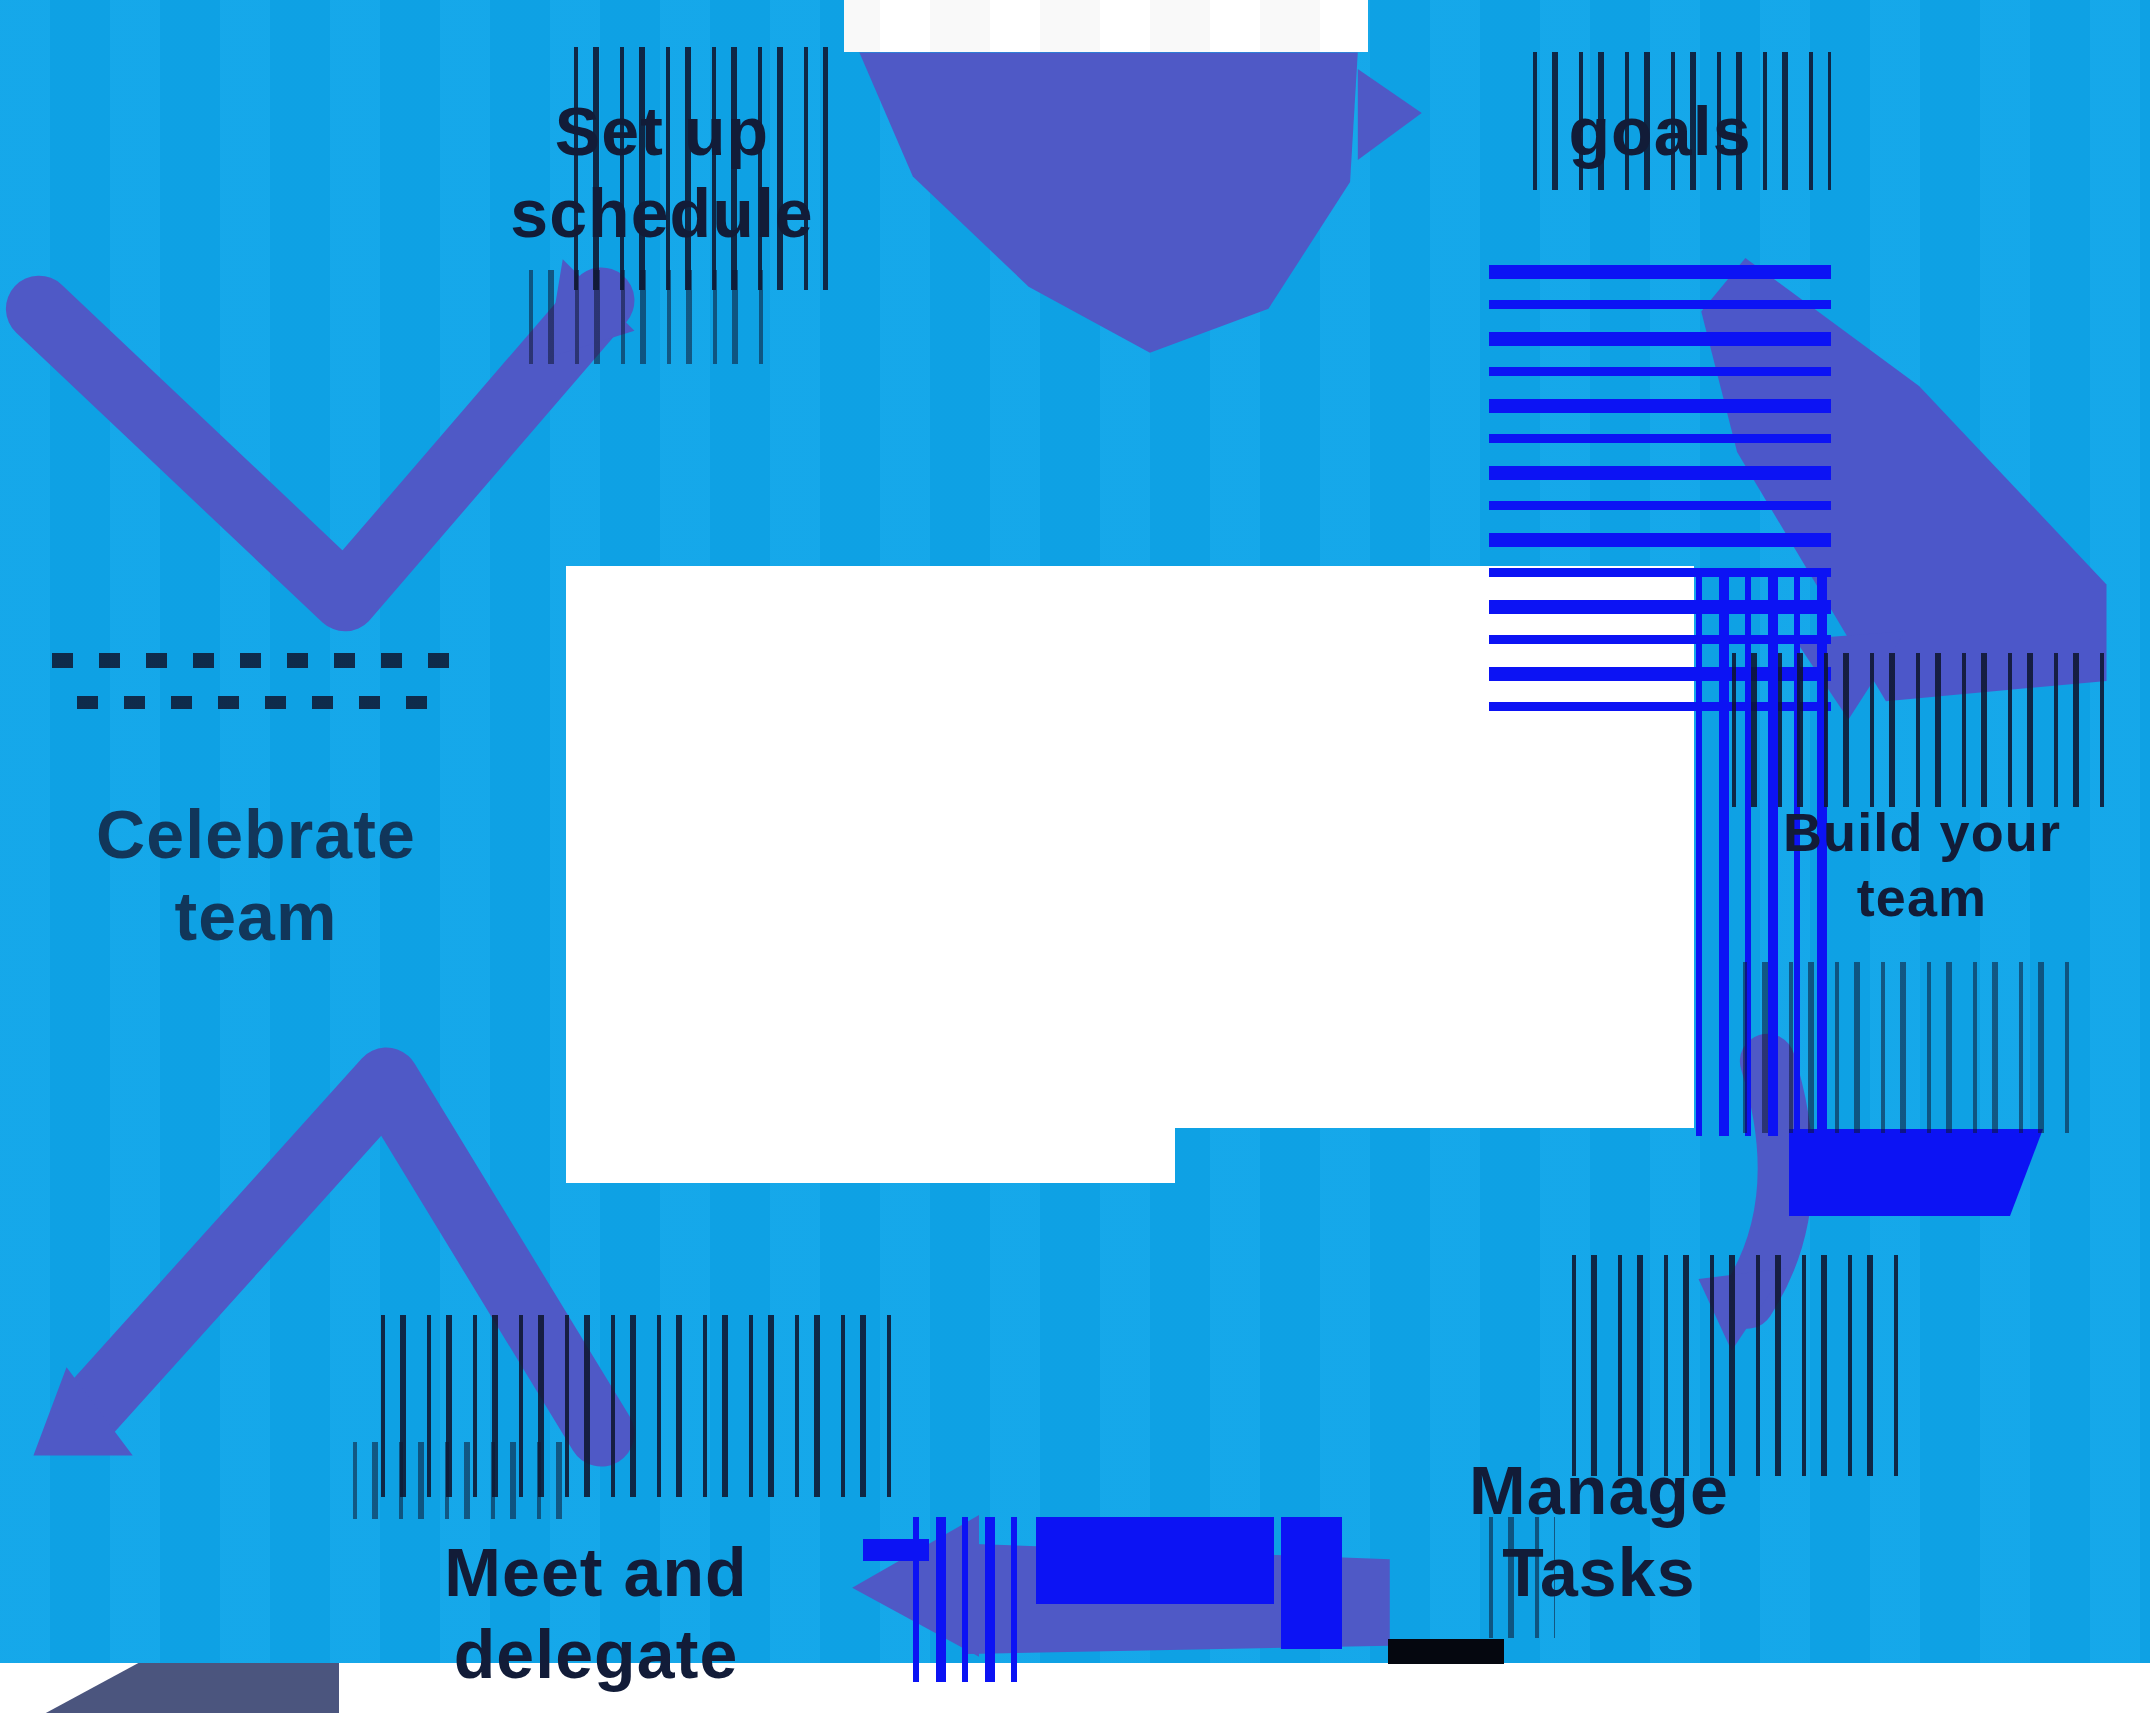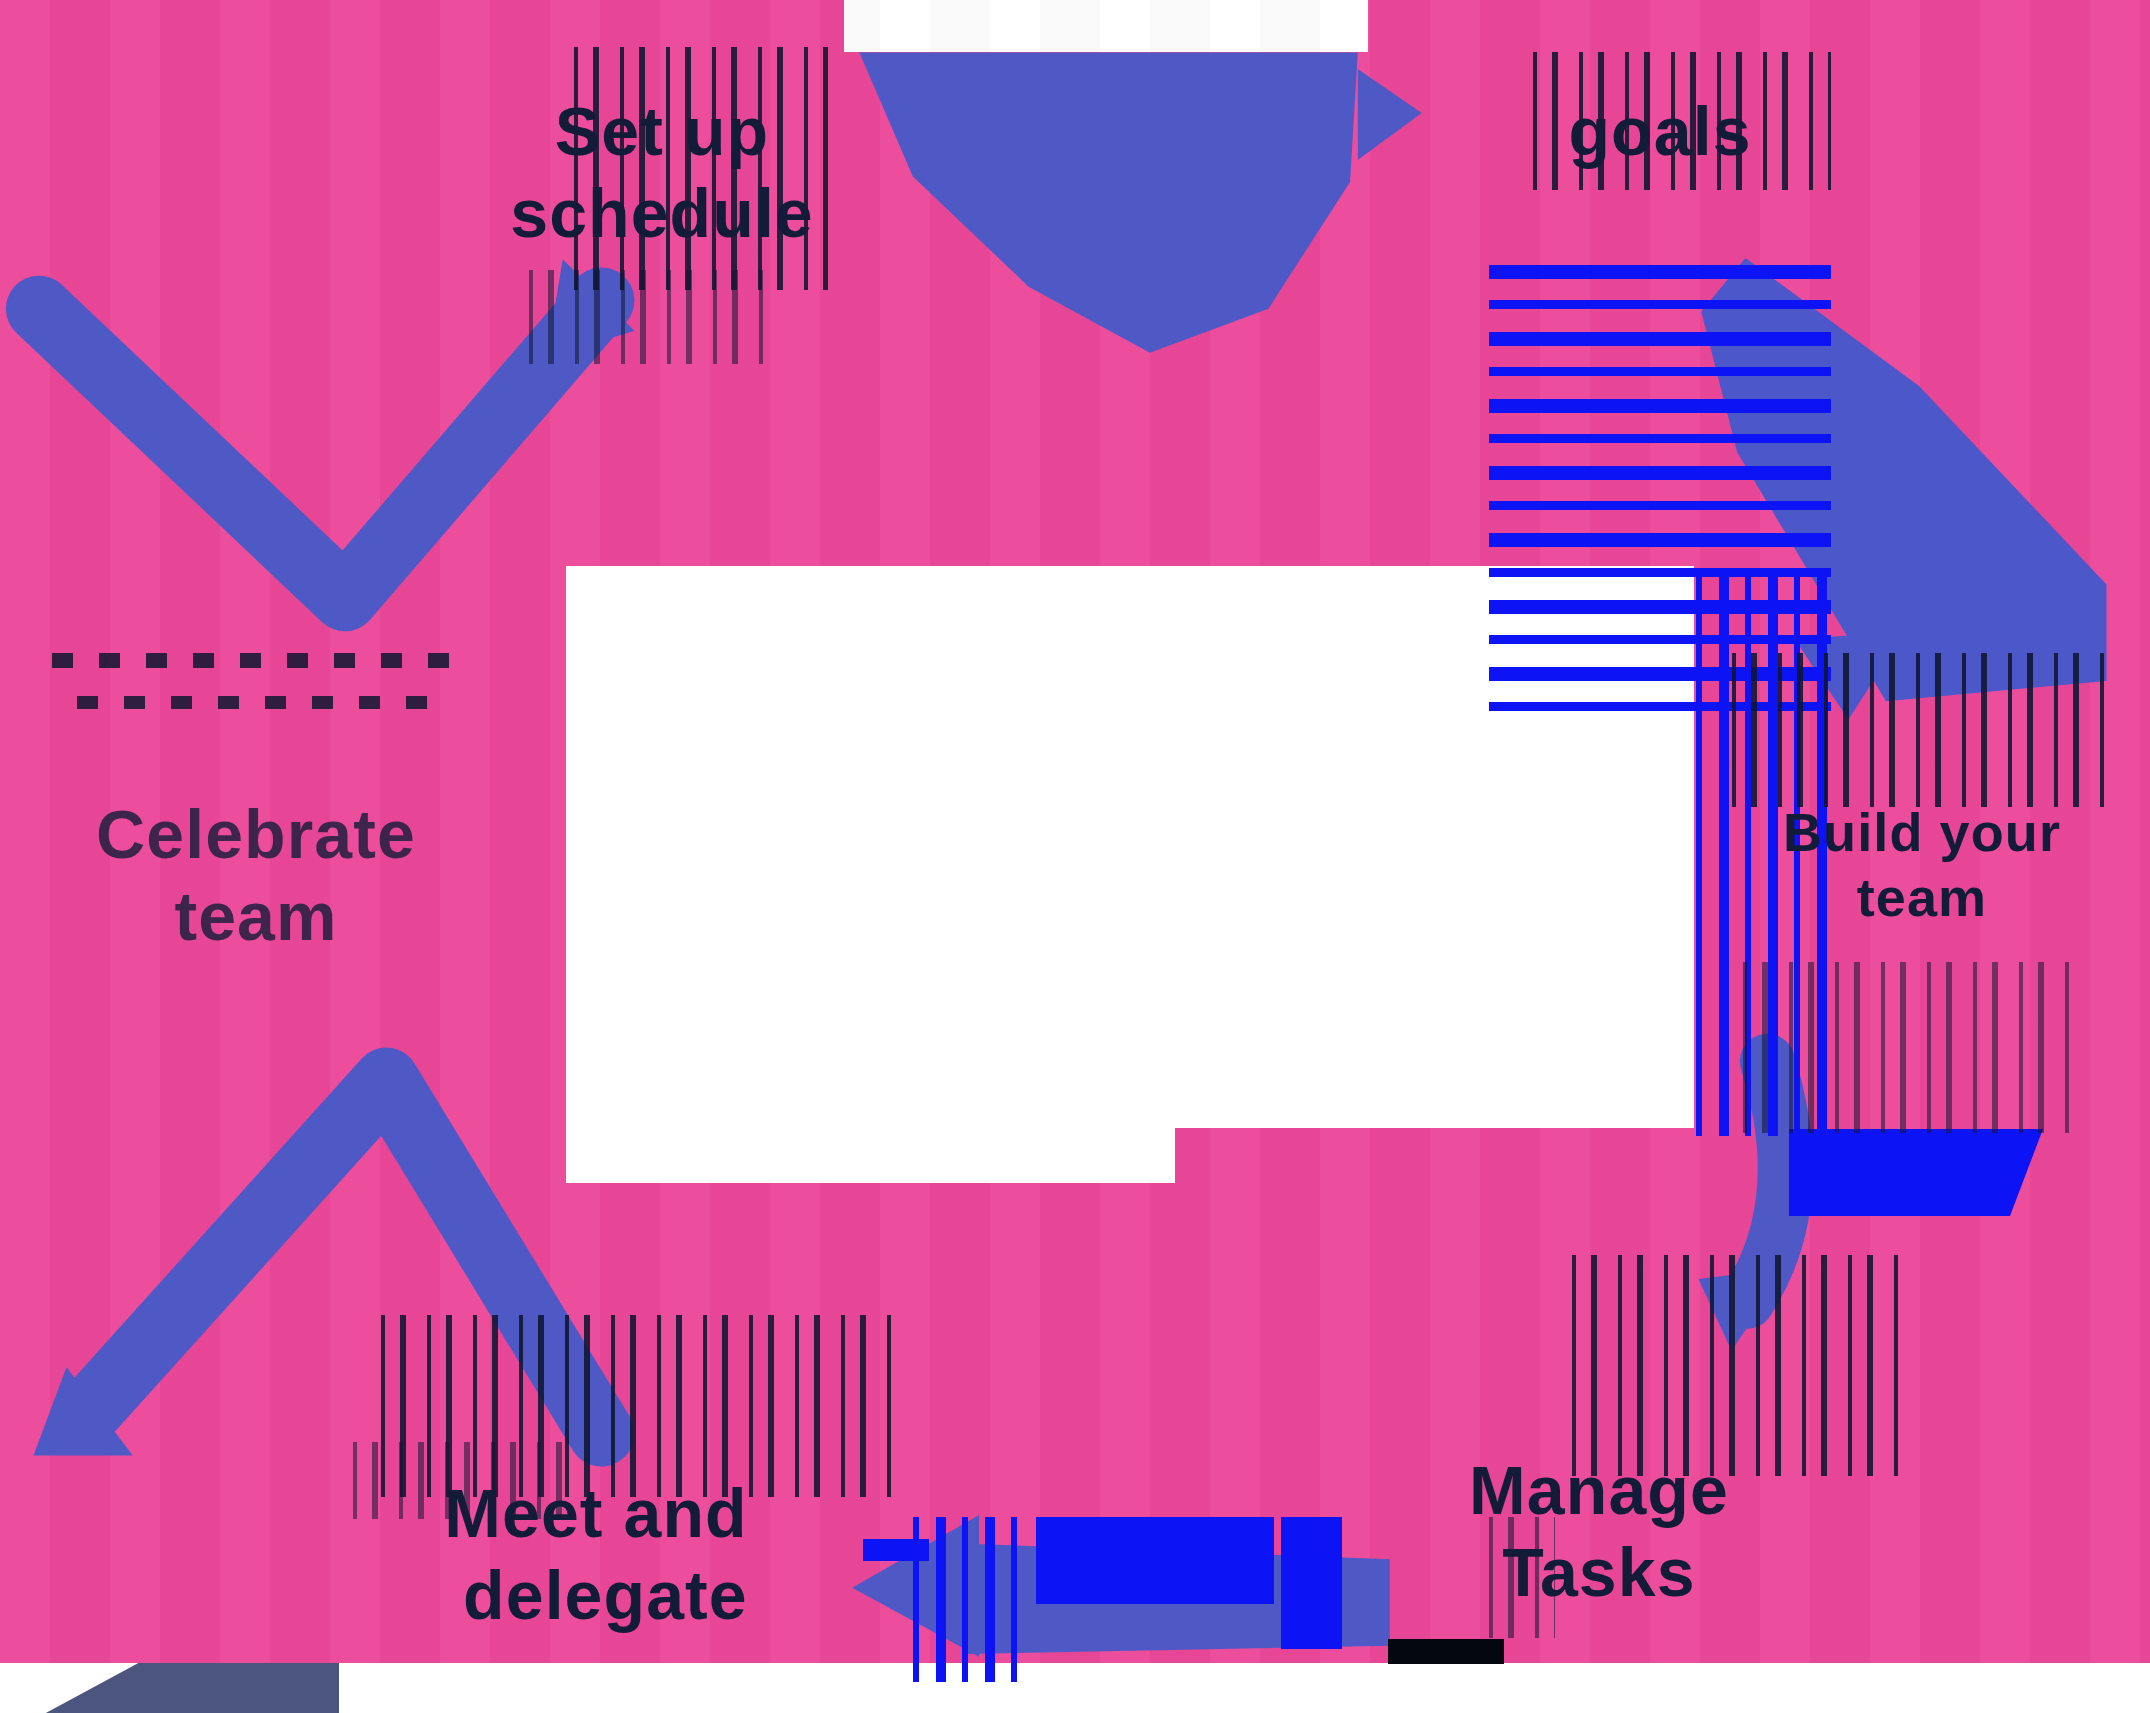--- a/index.html
+++ b/index.html
@@ -1,18 +1,18 @@
 <!DOCTYPE html>
 <html style="font-size:8.8px"><head>
 <meta charset="utf-8">
 <style>
   html,body{margin:0;padding:0;background:#ffffff;}
   .stage{
     position:relative;width:2151px;height:1713px;overflow:hidden;
-    background:#ec4899;
+    background:#0ea5e9;
     font-family:"Liberation Sans", sans-serif;
   }
   
   .stage::after{
     content:"";position:absolute;inset:0;pointer-events:none;
     background:repeating-linear-gradient(90deg, rgba(255,255,255,0.03) 0 50px, rgba(0,0,0,0.025) 50px 110px);
   }
   .abs{position:absolute;}
   .white{background:#ffffff;}
   
@@ -120,21 +120,21 @@
     <span class="ln">goals</span>
   </div>
   <div class="node node-right" style="left:1922px;top:800px;">
     <span class="ln">Build your</span>
     <span class="ln">team</span>
   </div>
   <div class="node" style="left:1599px;top:1450px;">
     <span class="ln">Manage</span>
     <span class="ln">Tasks</span>
   </div>
-  <div class="node" style="left:596px;top:1473px;text-align:right;">
+  <div class="node" style="left:596px;top:1532px;">
     <span class="ln">Meet and</span>
     <span class="ln">delegate</span>
   </div>
   <div class="node node-left" style="left:256px;top:794px;">
     <span class="ln">Celebrate</span>
     <span class="ln">team</span>
   </div>
 
 </div>
 

